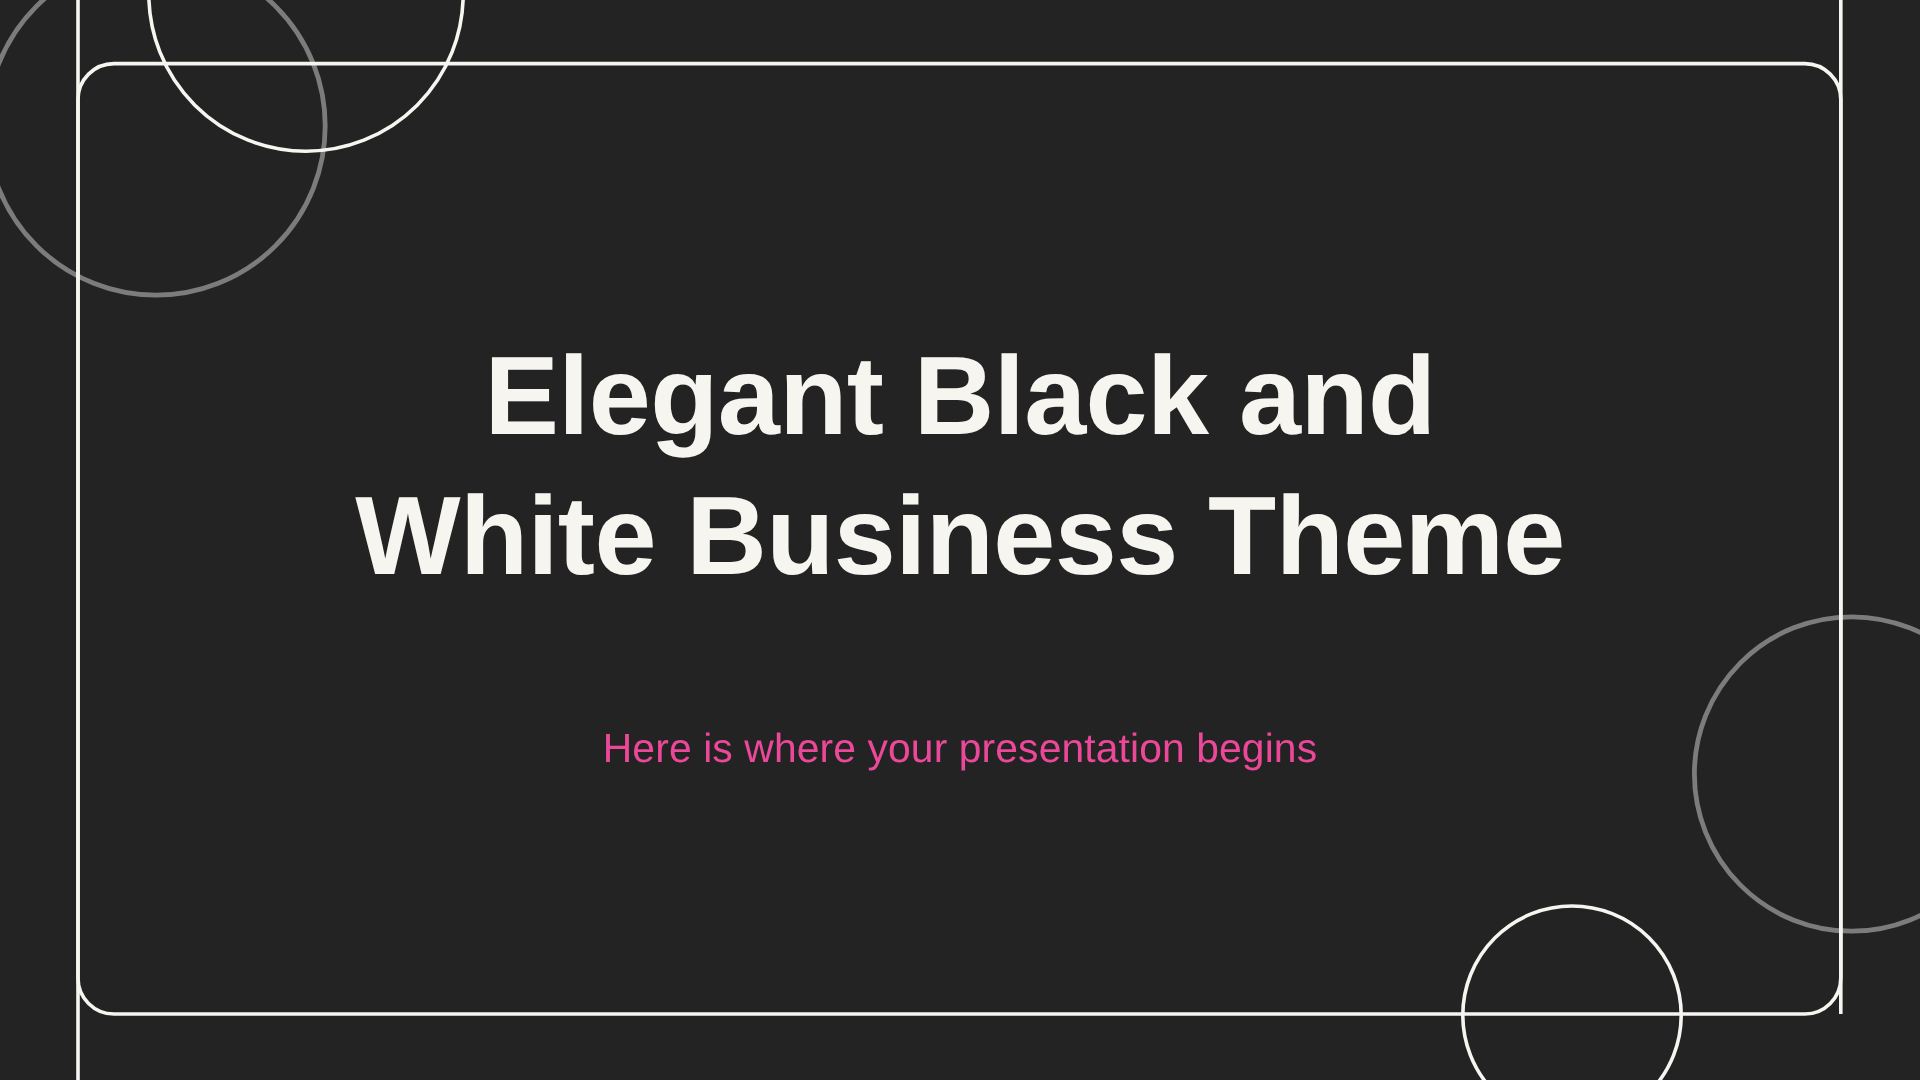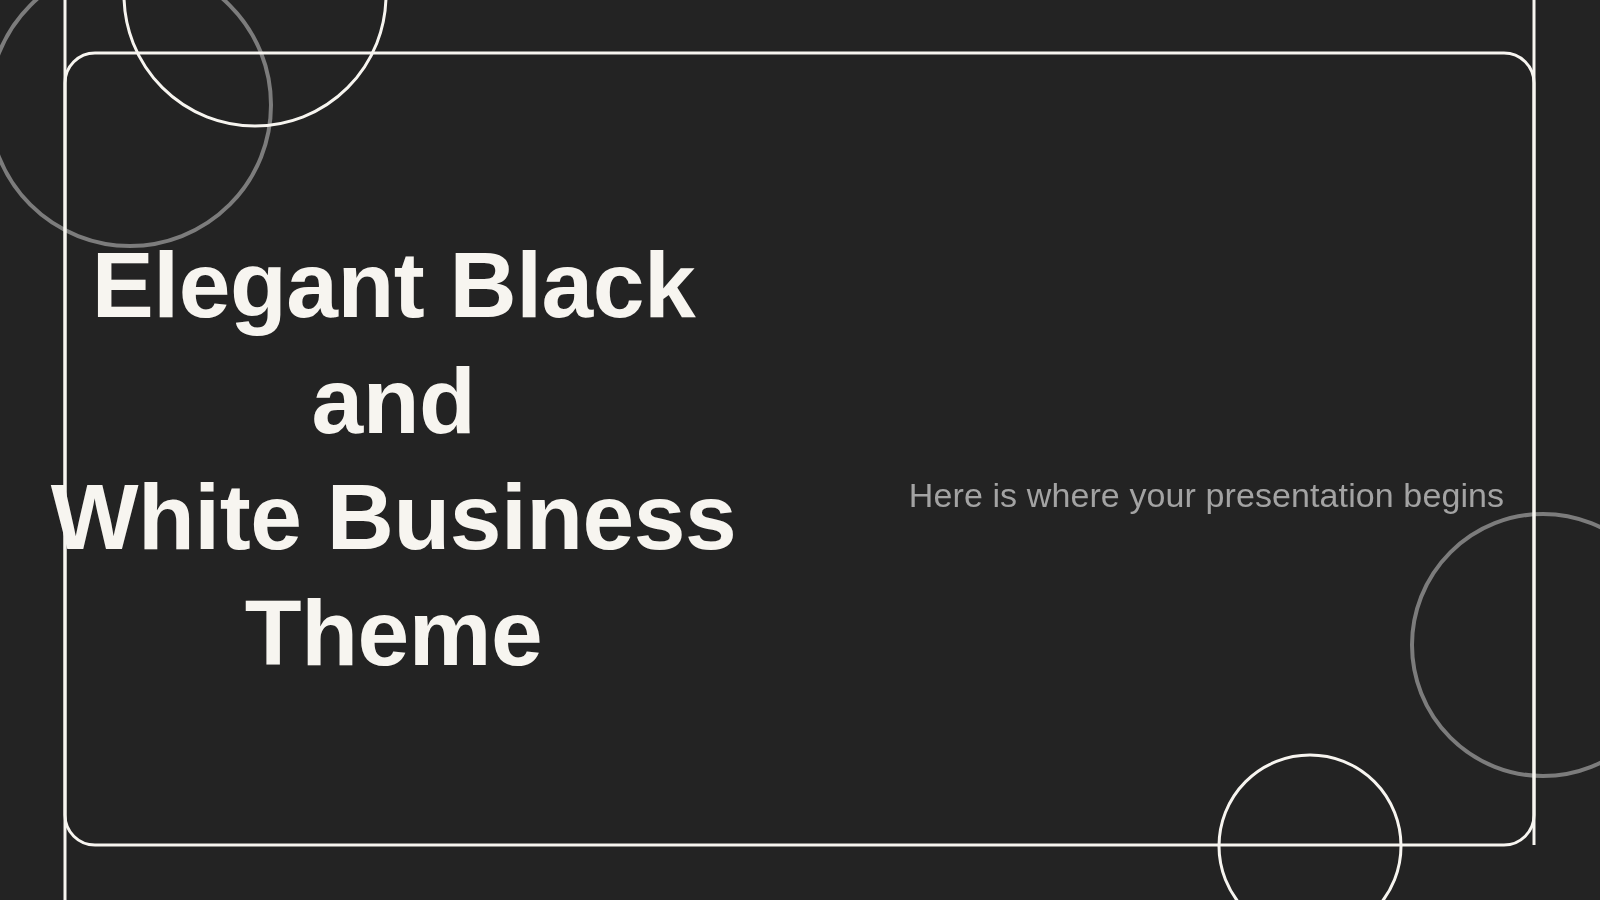--- a/index.html
+++ b/index.html
@@ -28,20 +28,21 @@
   }
 
   
   .text-block {
     position: absolute;
     left: 0;
     top: 0;
     width: 1600px;
     height: 900px;
     display: flex;
+    flex-direction: column;
     align-items: center;
     justify-content: center;
     padding-top: 18px;
     box-sizing: border-box;
     gap: 26px;
   }
 
   .slide-title {
     margin: 0;
     width: 1130px;
@@ -53,21 +54,21 @@
     font-weight: 700;
     letter-spacing: -0.5px;
     white-space: pre-line;
   }
 
   .slide-subtitle {
     margin: 0;
     padding-top: 72px;
     width: 1130px;
     text-align: center;
-    color: #a3a3a3;
+    color: #ec4899;
     font-family: "Liberation Sans", "DejaVu Sans", sans-serif;
     font-size: 34px;
     line-height: 1.3;
     font-weight: 400;
     letter-spacing: 0.1px;
   }
 </style>
 </head>
 <body>
 

